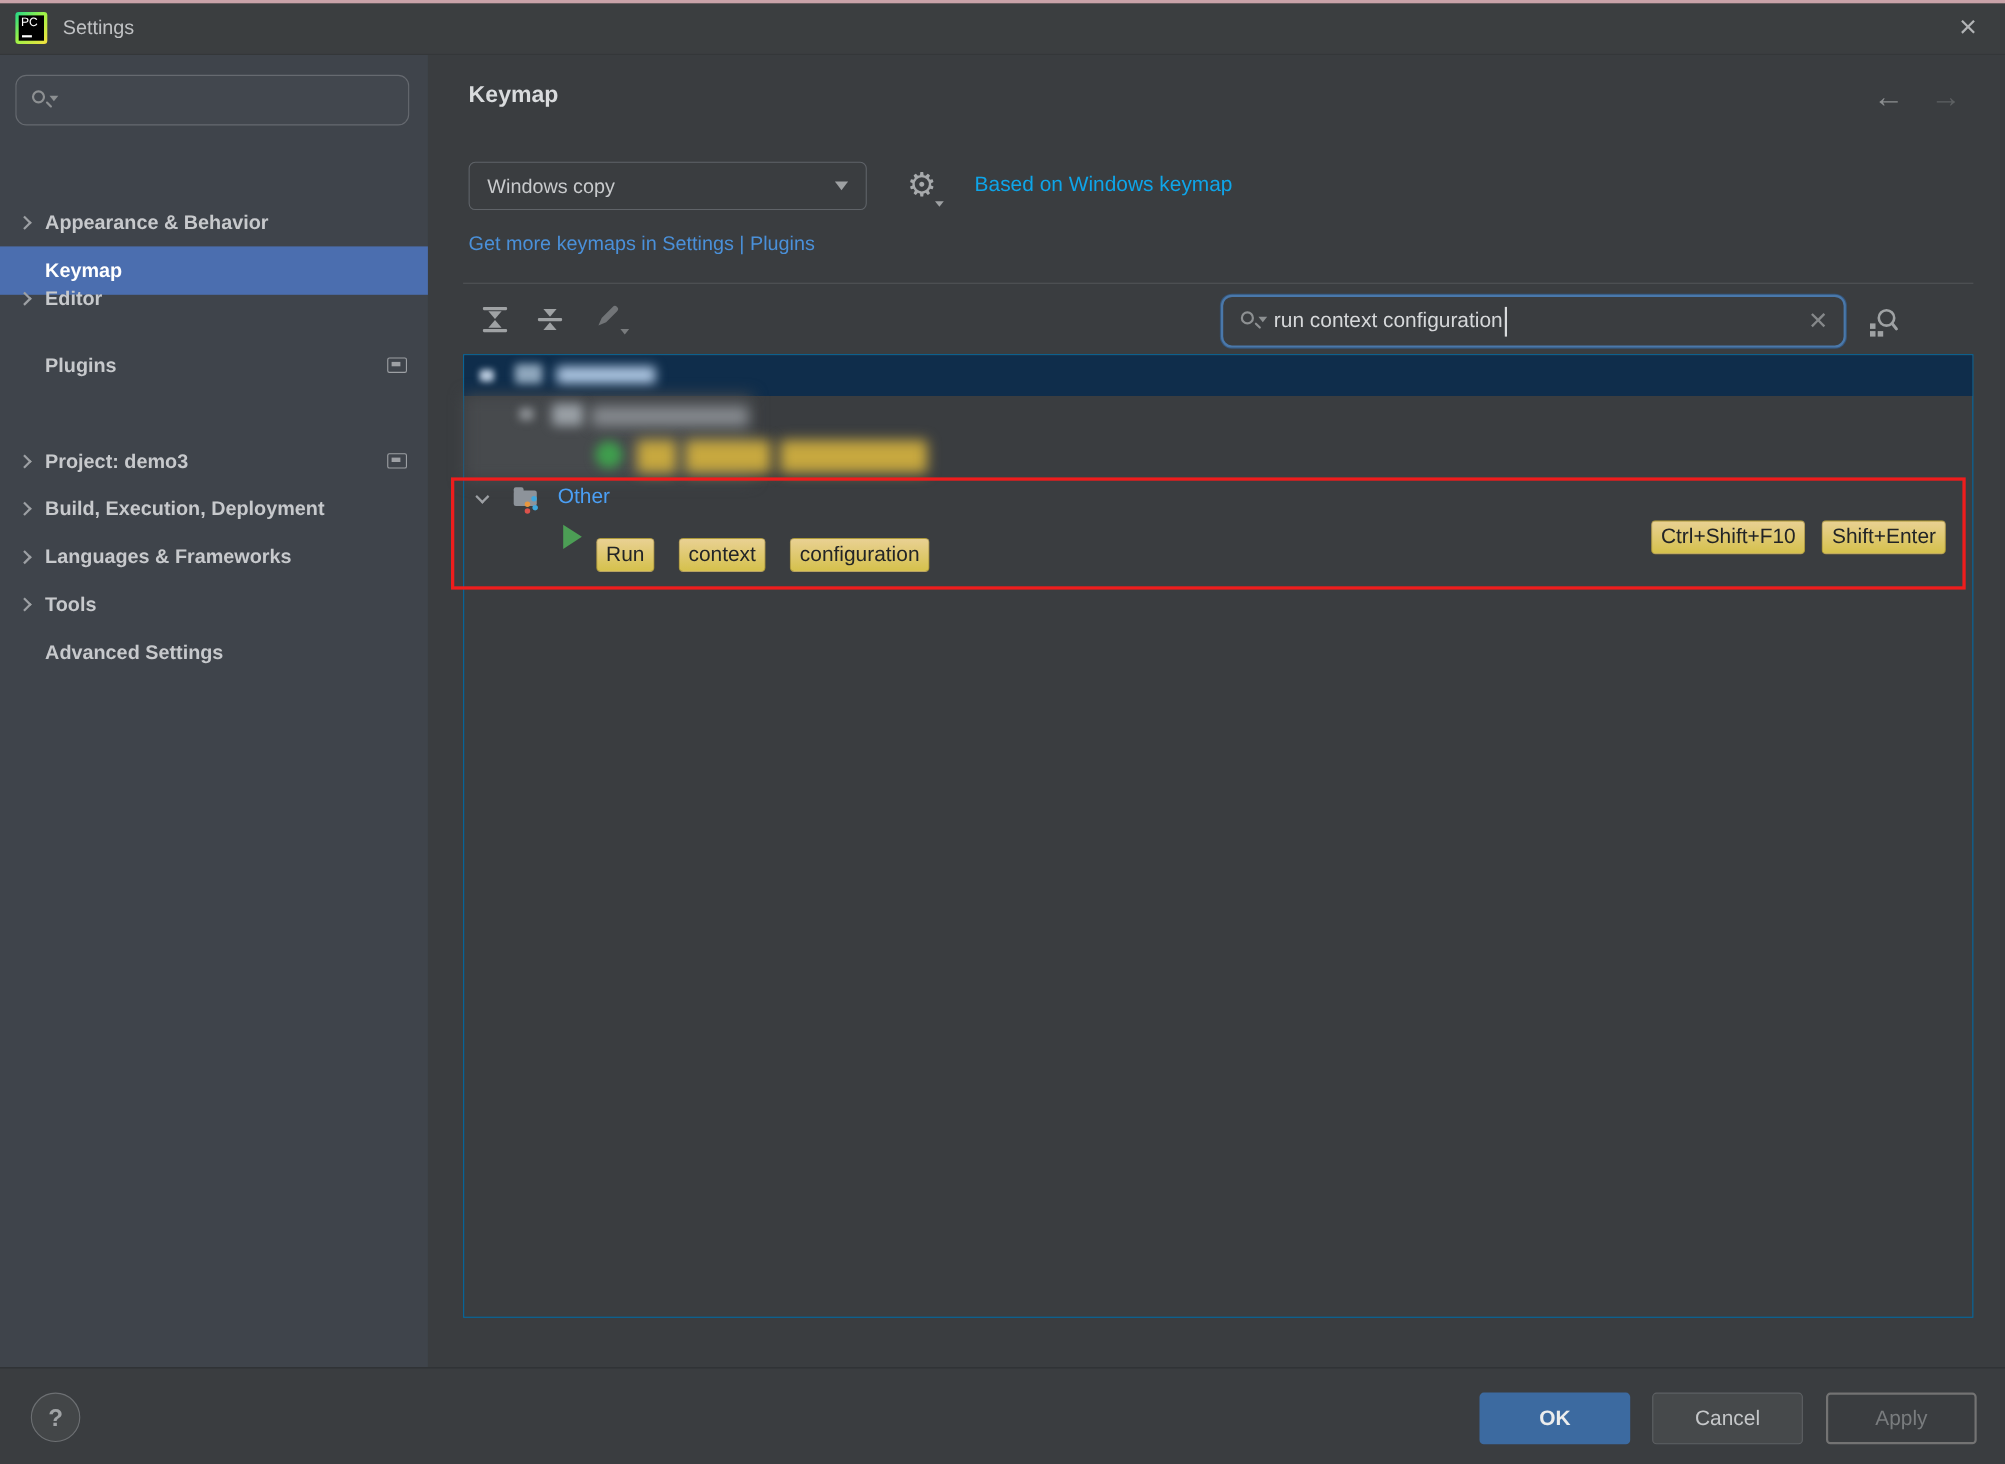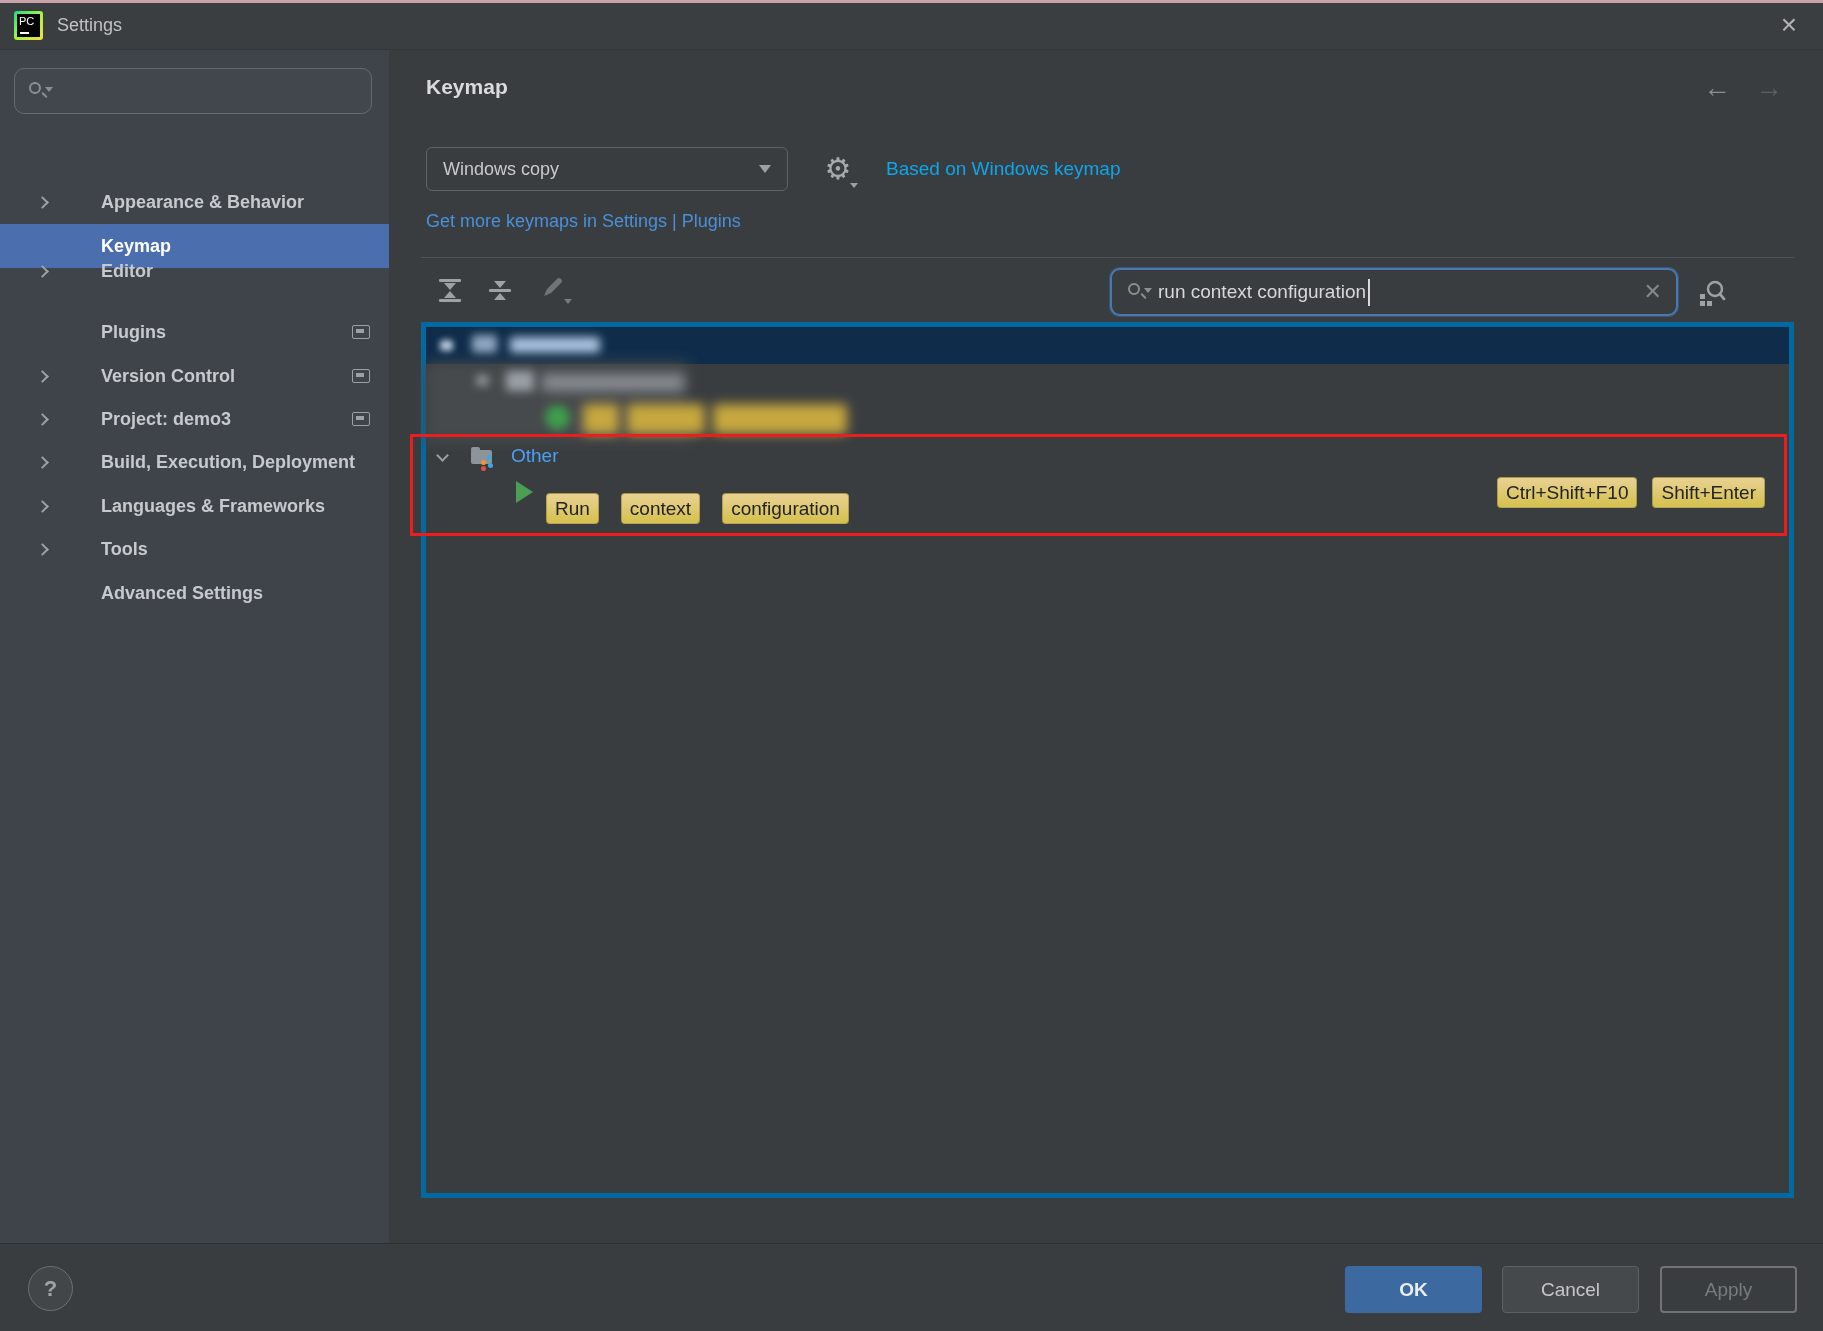--- a/index.html
+++ b/index.html
@@ -18,21 +18,21 @@
   .pc-icon-text { position:absolute; left:2px; top:1px; color:#fff; font-size:11px; font-weight:normal; letter-spacing:0; }
   .pc-icon-bar { position:absolute; left:3px; bottom:3px; width:9px; height:2px; background:#fff; }
   .win-title { position:absolute; left:57px; top:0; height:50px; line-height:50px; font-size:18px; color:#c0c2c4; }
   .close-btn { position:absolute; right:12px; top:6px; width:44px; height:38px; display:flex; align-items:center; justify-content:center;
                color:#b2b4b6; font-size:28px; font-weight:300; cursor:default; }
 
   
   .sidebar { position:absolute; left:0; top:50px; width:389px; height:1193px; background:#3f444b; }
   .side-search { position:absolute; left:14px; top:18px; width:358px; height:46px; border:1px solid #666a70; border-radius:10px;
                  background:#42474e; display:flex; align-items:center; padding:0 12px; }
-  .nav-item { position:absolute; left:0; width:389px; height:44px; display:flex; align-items:center; padding-left:38px;gap:40px; }
+  .nav-item { position:absolute; left:0; width:389px; height:44px; display:flex; align-items:center; padding-left:18px; }
   .nav-item.selected { background:#4b6eaf; }
   .chev-box { width:23px; display:flex; align-items:center; }
   .chev { width:9px; height:9px; border-right:2.2px solid #9da0a4; border-bottom:2.2px solid #9da0a4; display:inline-block; }
   .chev.right { transform:rotate(-45deg); }
   .chev.down  { transform:rotate(45deg); }
   .nav-label { font-size:18px; font-weight:600; color:#c7c9cc; }
   .nav-item.selected .nav-label { color:#ffffff; }
   .ext-icon { margin-left:auto; margin-right:19px; width:18px; height:14px; border:1.6px solid #9da0a4; border-radius:2px; position:relative; }
   .ext-icon::after { content:""; position:absolute; left:3px; top:3px; width:8px; height:4px; background:#9da0a4; }
 
@@ -72,21 +72,21 @@
   
   .km-search { position:absolute; left:1110px; top:268px; width:568px; height:48px; background:#3a3d40; border:2px solid #4a78aa;
                border-radius:10px; box-shadow:0 0 0 1px #35577d; display:flex; align-items:center; padding:0 14px; }
   .km-search-text { font-size:19px; color:#d6d8da; margin-left:8px; white-space:nowrap; }
   .caret-bar { width:2px; height:27px; background:#d8dadc; margin-left:2px; }
   .clear-x { margin-left:auto; color:#85888a; font-size:22px; line-height:1; }
 
   .shortcut-find { position:absolute; left:1694px; top:276px; width:36px; height:36px; }
 
   
-  .tree-panel { position:absolute; left:421px; top:322px; width:1373px; height:876px; border:5px solid #0369a1; }
+  .tree-panel { position:absolute; left:421px; top:322px; width:1373px; height:876px; border:1px solid #0369a1; }
   .tree-row-selected { position:absolute; left:0; top:0; width:100%; height:37px; background:#0f2d4b; }
   .blob { position:absolute; border-radius:3px; }
   .blur-rect { position:absolute; left:0; top:36px; width:262px; height:78px; background:#474a4d; filter:blur(7px); }
 
   .other-row { position:absolute; left:0; top:116px; width:100%; height:32px; }
   .other-chev { position:absolute; left:12px; top:8px; }
   .folder-icon { position:absolute; left:45px; top:3px; width:26px; height:22px; }
   .folder-base { position:absolute; left:0; top:4px; width:21px; height:14px; background:#8d939a; border-radius:2px; }
   .folder-tab { position:absolute; left:0; top:1px; width:9px; height:4px; background:#8d939a; border-radius:2px 2px 0 0; }
   .dot { position:absolute; width:5px; height:5px; border-radius:50%; }
@@ -152,27 +152,20 @@
       <span class="chev-box">
           <span class="chev right"></span>
         </span>
       <span class="nav-label">Editor</span>
     </div>
     <div class="nav-item" style="top:260px">
       <span class="chev-box"></span>
       <span class="nav-label">Plugins</span>
       <span class="ext-icon"></span>
     </div>
-    <div class="nav-item" style="top:304px">
-      <span class="chev-box">
-          <span class="chev right"></span>
-        </span>
-      <span class="nav-label">Version Control</span>
-      <span class="ext-icon"></span>
-    </div>
     <div class="nav-item" style="top:347px">
       <span class="chev-box">
           <span class="chev right"></span>
         </span>
       <span class="nav-label">Project: demo3</span>
       <span class="ext-icon"></span>
     </div>
     <div class="nav-item" style="top:390px">
       <span class="chev-box">
           <span class="chev right"></span>

